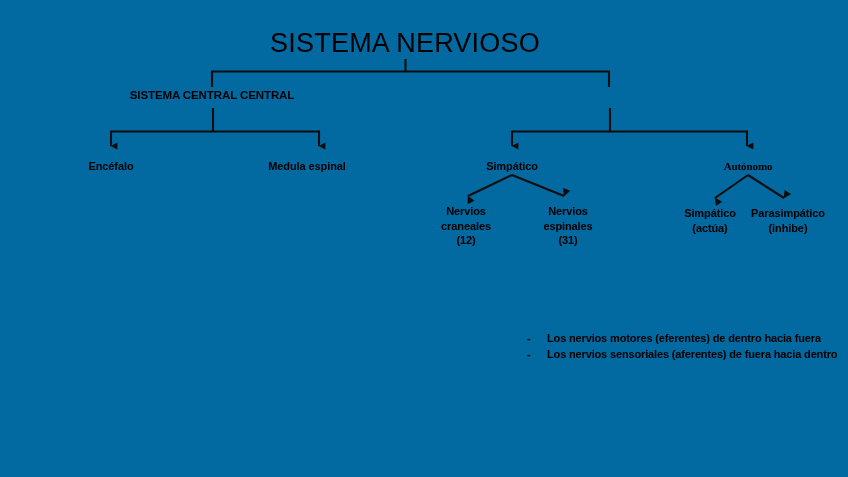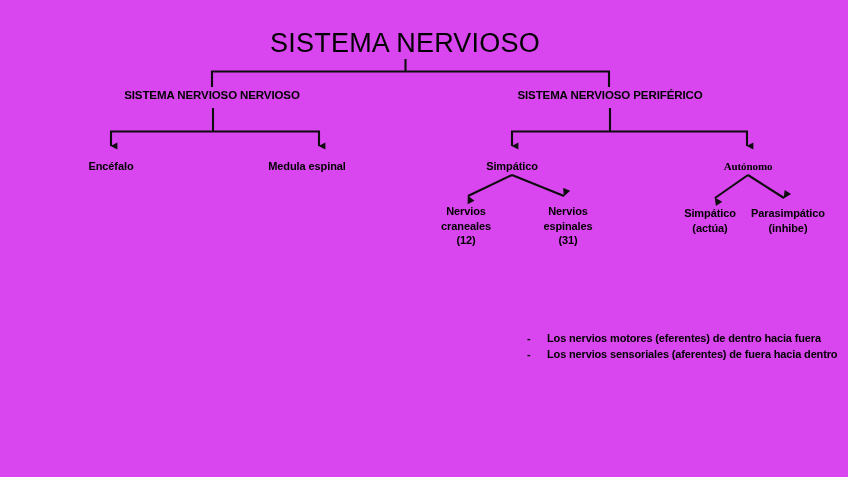--- a/index.html
+++ b/index.html
@@ -8,21 +8,21 @@
     background: #ffffff;
   }
   body {
     font-family: "Liberation Sans", sans-serif;
     color: #000000;
   }
   #canvas {
     position: relative;
     width: 848px;
     height: 477px;
-    background: #d946ef;
+    background: #0369a1;
     overflow: hidden;
   }
   svg#connectors {
     position: absolute;
     left: 0;
     top: 0;
     width: 848px;
     height: 477px;
     pointer-events: none;
   }
@@ -124,23 +124,22 @@
     </g>
 
     <g stroke="#0d0d0d" stroke-width="2.1" fill="none">
       <path d="M 748 175 L 715 198" marker-end="url(#arrowDiag)"></path>
       <path d="M 748 175 L 784 198" marker-end="url(#arrowDiag)"></path>
     </g>
   </svg>
 
   <div class="node node-title" style="left:205px; top:28px; width:400px;">SISTEMA NERVIOSO</div>
 
-  <div class="node node-l2" style="left:112px; top:89px; width:200px;">SISTEMA NERVIOSO NERVIOSO</div>
+  <div class="node node-l2" style="left:112px; top:89px; width:200px;">SISTEMA CENTRAL CENTRAL</div>
 
-  <div class="node node-l2" style="left:510px; top:89px; width:200px;">SISTEMA NERVIOSO PERIFÉRICO</div>
 
   <div class="node node-l3" style="left:50px; top:160px; width:122px;">Encéfalo</div>
 
   <div class="node node-l3" style="left:246px; top:160px; width:122px;">Medula espinal</div>
 
   <div class="node node-l3" style="left:452px; top:160px; width:120px;">Simpático</div>
 
   <div class="node node-l3" style="left:688px; top:160px; width:120px;font-family:Liberation Serif, serif;">Autónomo</div>
 
   <div class="node node-leaf" style="left:416px; top:204px; width:100px;">

